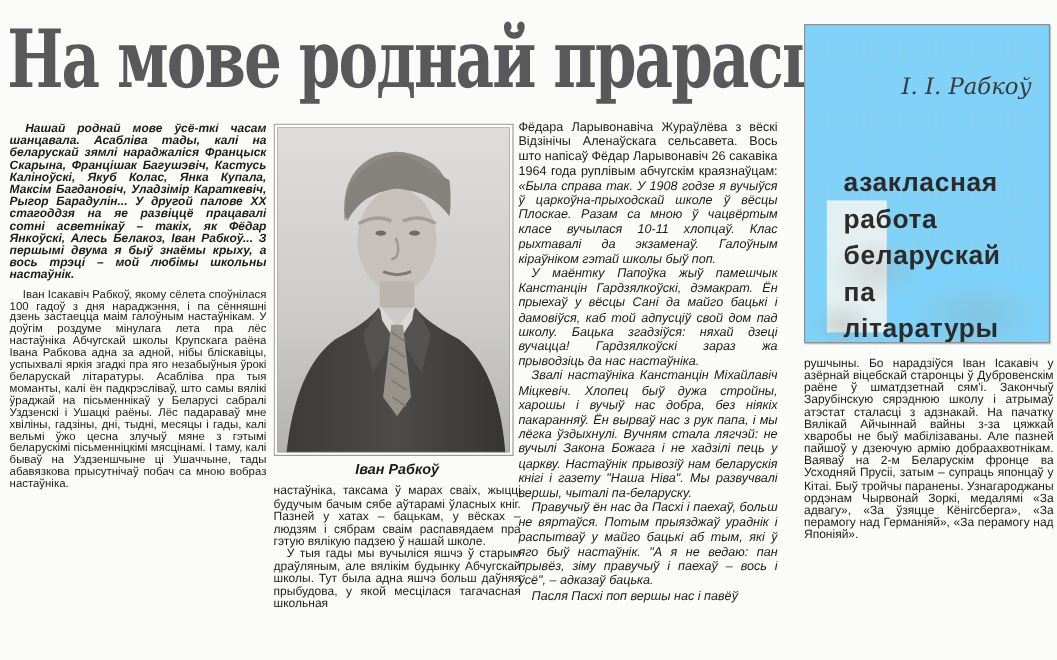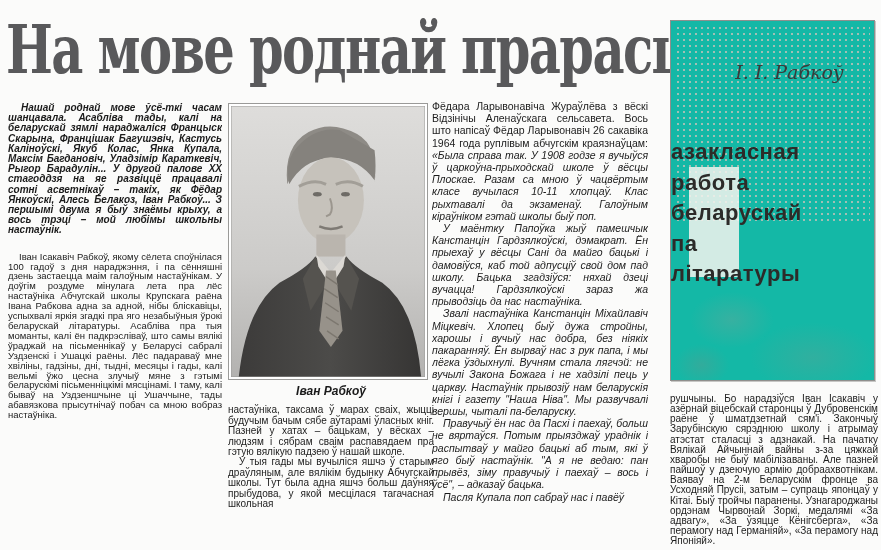--- a/index.html
+++ b/index.html
@@ -10,42 +10,42 @@
   .headline{
     position:absolute;left:6px;top:10px;margin:0;width:810px;
     font-family:"DejaVu Serif",serif;font-weight:bold;color:#59595b;
     font-size:62px;letter-spacing:-2px;white-space:nowrap;
     transform:scale(0.80,1.08);transform-origin:left top;
   }
   .col{position:absolute;top:103px;bottom:0;overflow:hidden;text-align:justify;}
   .col p{margin:0;text-indent:11px;}
   .col p.noindent{text-indent:0;}
   .col1{left:8px;width:214px;font-size:9.5px;line-height:9.9px;}
-  .col1 .intro{font-weight:bold;font-style:italic;font-size:10px;line-height:10.2px;margin-bottom:16px;text-indent:13px;}
+  .col1 .intro{font-weight:bold;font-style:italic;font-size:10px;line-height:10.2px;margin-bottom:5px;text-indent:13px;}
   .col2{left:228px;width:206px;font-size:10px;line-height:10.4px;}
   .col3{left:432px;top:100px;width:216px;font-size:10.5px;line-height:12.2px;}
   .col3 .quote, .col3 .italic{font-style:italic;}
   .col4{left:670px;top:20px;width:208px;font-size:10px;line-height:10.15px;}
   .col4 .bio{margin-top:13px;}
   
   figure{margin:0;padding:0;}
   .photo-frame{
     width:200px;height:277px;background:#fff;border:1px solid #9a9a98;
     padding:2px;box-sizing:border-box;
   }
   .photo-frame svg{display:block;width:100%;height:100%;}
   .photo-caption{
     display:block;text-align:center;font-weight:bold;font-style:italic;
     font-family:Liberation Sans, sans-serif;font-size:12px;margin:6px 0 9px 0;text-indent:0;
   }
   
   .bookcover{
-    position:relative;width:205px;height:361px;box-sizing:border-box;
-    background:#14b8a6;border:1px solid #8f8f8d;
-    box-shadow:1px 1px 0 #c7c7c5;overflow:hidden;
+    position:relative;width:205px;height:266px;box-sizing:border-box;
+    background:#7dd3fc;border:1px solid #8f8f8d;
+    box-shadow:1px 1px 0 #c7c7c5;overflow:hidden;padding-left:32px;
   }
   .cover-dots{
     position:absolute;left:4px;right:4px;top:4px;height:200px;
     background-image:radial-gradient(#c5c1b8 0.8px,transparent 1.1px);
     background-size:6px 6px;opacity:.8;
   }
   .cover-patch{
     position:absolute;left:18px;top:146px;width:50px;height:110px;
     background:#f4f3ef;opacity:.85;
   }
@@ -116,21 +116,21 @@
     </figure>
     <p class="noindent">настаўніка, таксама ў марах сваіх, жыцці будучым бачым сябе аўтарамі ўласных кніг. Пазней у хатах – бацькам, у вёсках – людзям і сябрам сваім распавядаем пра гэтую вялікую падзею ў нашай школе.</p>
     <p>У тыя гады мы вучыліся яшчэ ў старым драўляным, але вялікім будынку Абчугскай школы. Тут была адна яшчэ больш даўняя прыбудова, у якой месцілася тагачасная школьная</p>
   </div>
 
   <div class="col col3">
     <p class="noindent"><span>Фёдара Ларывонавіча Жураўлёва з вёскі Відзінічы Аленаўскага сельсавета. Вось што напісаў Фёдар Ларывонавіч 26 сакавіка 1964 года руплівым абчугскім краязнаўцам: </span><span class="quote">«Была справа так. У 1908 годзе я вучыўся ў царкоўна-прыходскай школе ў вёсцы Плоскае. Разам са мною ў чацвёртым класе вучылася 10-11 хлопцаў. Клас рыхтавалі да экзаменаў. Галоўным кіраўніком гэтай школы быў поп.</span></p>
     <p class="italic">У маёнтку Папоўка жыў памешчык Канстанцін Гардзялкоўскі, дэмакрат. Ён прыехаў у вёсцы Сані да майго бацькі і дамовіўся, каб той адпусціў свой дом пад школу. Бацька згадзіўся: няхай дзеці вучацца! Гардзялкоўскі зараз жа прыводзіць да нас настаўніка.</p>
     <p class="italic">Звалі настаўніка Канстанцін Міхайлавіч Міцкевіч. Хлопец быў дужа стройны, харошы і вучыў нас добра, без ніякіх пакаранняў. Ён вырваў нас з рук папа, і мы лёгка ўздыхнулі. Вучням стала лягчэй: не вучылі Закона Божага і не хадзілі пець у царкву. Настаўнік прывозіў нам беларускія кнігі і газету "Наша Ніва". Мы развучвалі вершы, чыталі па-беларуску.</p>
     <p class="italic">Правучыў ён нас да Пасхі і паехаў, больш не вяртаўся. Потым прыязджаў ураднік і распытваў у майго бацькі аб тым, які ў яго быў настаўнік. "А я не ведаю: пан прывёз, зіму правучыў і паехаў – вось і ўсё", – адказаў бацька.</p>
-    <p class="italic">Пасля Купала поп сабраў нас і павёў</p>
+    <p class="italic">Пасля Пасхі поп вершы нас і павёў</p>
   </div>
 
   <div class="col col4">
     <div class="bookcover">
       <div class="cover-dots"></div>
       <div class="cover-patch"></div>
       <div class="cover-stains"></div>
       <div class="cover-author">І. І. Рабкоў</div>
       <div class="cover-title">
         <div>азакласная</div>

